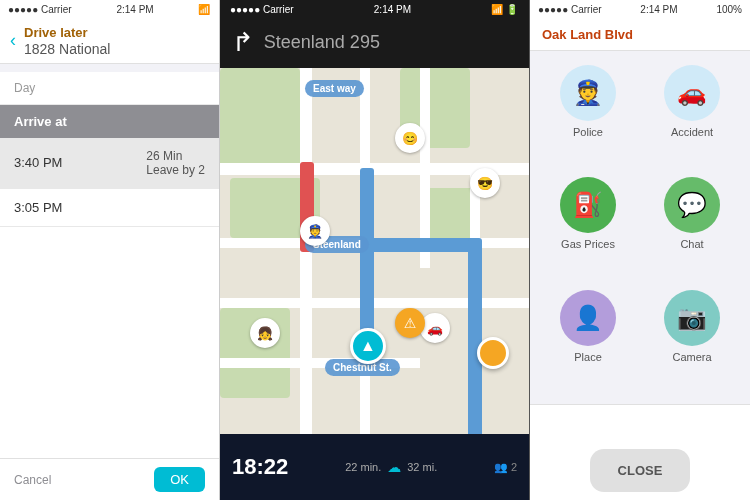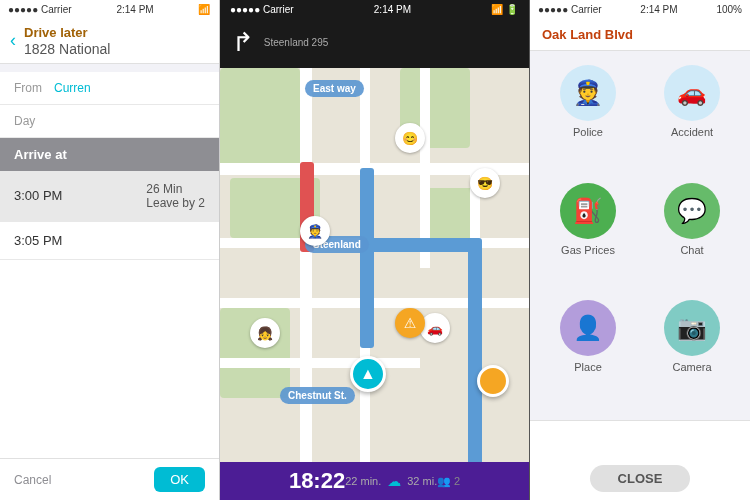--- a/index.html
+++ b/index.html
@@ -152,21 +152,21 @@
       color: #fff;
       font-size: 26px;
       margin-right: 10px;
     }
     .panel2 .nav-header .nav-info .distance {
       font-size: 18px;
       font-weight: 700;
       color: #fff;
     }
     .panel2 .nav-header .nav-info .street {
-      font-size: 10px;
+      font-size: 18px;
       color: #aaa;
     }
     .map-area {
       flex: 1;
       position: relative;
       overflow: hidden;
     }
     .map-bg {
       position: absolute;
       inset: 0;
@@ -198,20 +198,21 @@
       background: rgba(90,150,210,0.9);
       color: #fff;
       padding: 3px 8px;
       border-radius: 10px;
       font-size: 10px;
       font-weight: 600;
       white-space: nowrap;
     }
     .map-label.chestnut {
       background: rgba(90,150,210,0.9);
+      margin-left: 45px;
     }
     .map-label.steenland {
       background: rgba(90,150,210,0.9);
     }
     .map-label.eastway {
       background: rgba(90,150,210,0.9);
     }
     .map-icon {
       position: absolute;
       width: 30px;
@@ -242,24 +243,24 @@
     .orange-dot {
       position: absolute;
       width: 32px;
       height: 32px;
       background: #f5a623;
       border-radius: 50%;
       border: 3px solid #fff;
       box-shadow: 0 2px 4px rgba(0,0,0,0.3);
     }
     .panel2 .bottom-info {
-      background: #4c1d95;
-      padding: 6px 12px;
-      display: flex;
-      justify-content: center;
+      background: #0f172a;
+      padding: 20px 12px;
+      display: flex;
+      justify-content: space-between;
       align-items: center;
       z-index: 10;
     }
     .panel2 .bottom-info .eta {
       font-size: 22px;
       font-weight: 700;
       color: #fff;
     }
     .panel2 .bottom-info .trip-details {
       font-size: 11px;
@@ -339,21 +340,21 @@
       background: #fff;
       padding: 8px 12px;
       border-top: 1px solid #e0e0e0;
       display: flex;
       justify-content: center;
     }
     .panel3 .close-bar button {
       background: #e0e0e0;
       border: none;
       border-radius: 14px;
-      padding: 6px 28px;
+      padding: 14px 28px;
       font-size: 13px;
       color: #555;
       font-weight: 600;
       margin-top: 36px;
     }
   </style>
 </head>
 <body>
 
 <div class="panel1">
@@ -364,32 +365,28 @@
   </div>
   <div class="nav-bar">
     <span class="back-arrow">‹</span>
     <div>
       <div class="title">Drive later</div>
       <div class="subtitle">1828 National</div>
     </div>
   </div>
   <div class="form-section">
     <div class="form-row">
-      <span class="label">From</span>
-      <span class="value">Curren</span>
-    </div>
-    <div class="form-row">
       <span class="label">Day</span>
       <span class="value"></span>
     </div>
   </div>
   <div class="arrive-header">Arrive at</div>
   <div class="time-list">
     <div class="time-row highlighted">
-      <span>3:00 PM</span>
+      <span>3:40 PM</span>
       <span class="time-extra">26 Min<br>Leave by 2</span>
     </div>
     <div class="time-row">
       <span>3:05 PM</span>
     </div>
   </div>
   <div class="bottom-bar">
     <span class="cancel-btn">Cancel</span>
     <button class="ok-btn">OK</button>
   </div>

